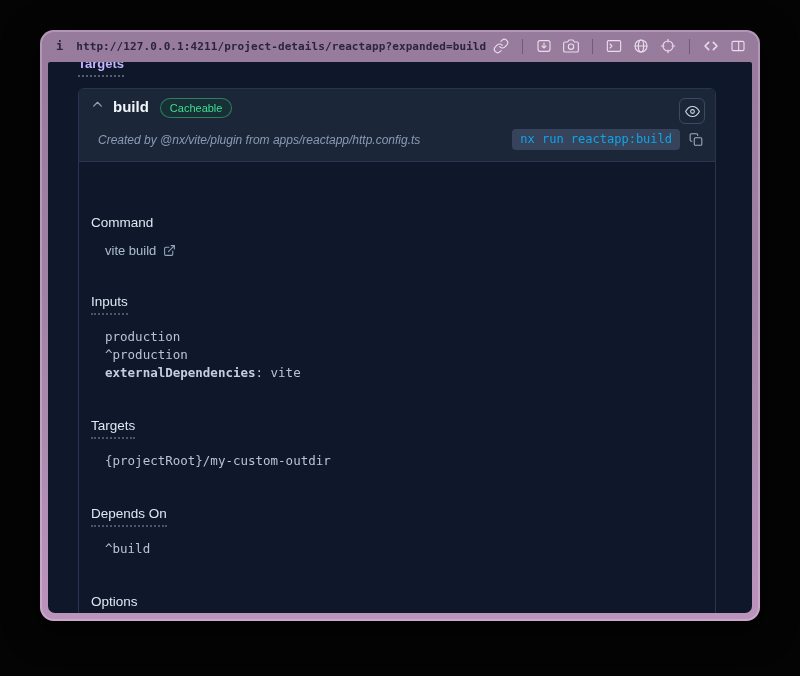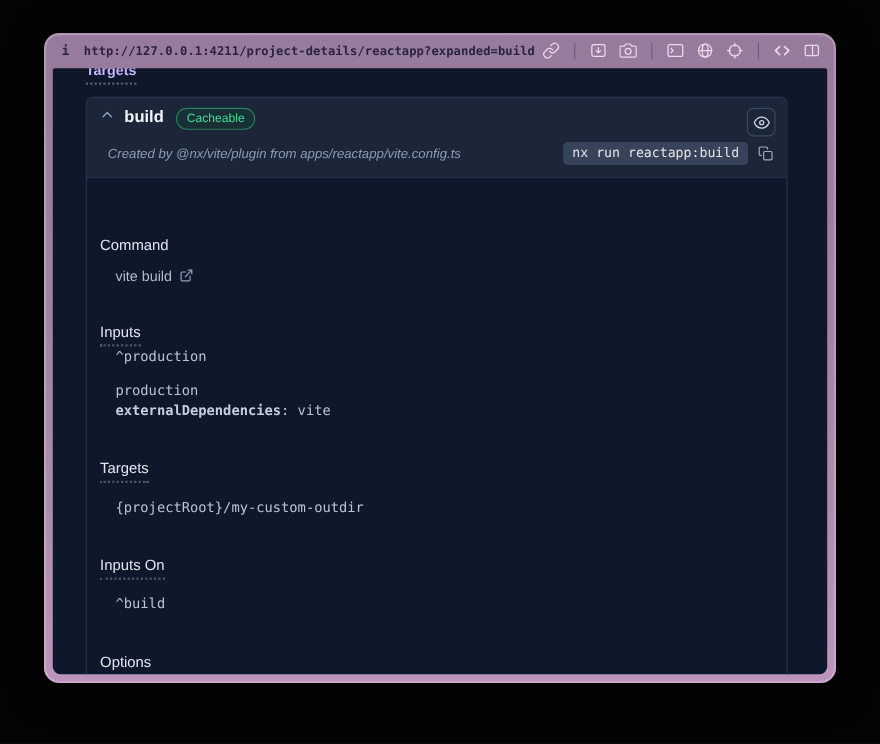--- a/index.html
+++ b/index.html
@@ -126,21 +126,21 @@
     font-size: 12px;
     color: #8b9bb4;
   }
   .run-chip {
     margin-left: auto;
     background: #36435a;
     border-radius: 4px;
     padding: 3px 8px 4px;
     font-family: "DejaVu Sans Mono", monospace;
     font-size: 12px;
-    color: #e5e5e5;
+    color: #0ea5e9;
     white-space: nowrap;
   }
   .copy-icon { margin-left: 9px; width: 14px; height: 15px; cursor: pointer; }
   .copy-icon svg { display:block; width:100%; height:100%; stroke: #9fb0c8; fill:none; stroke-width:1.8; stroke-linecap: round; stroke-linejoin: round; }
 
   .card-body {
     border-top: 1px solid #283450;
     padding: 17px 0 28px;
   }
   .section { margin-bottom: 21px; }
@@ -272,21 +272,21 @@
             <span class="target-name">build</span>
             <span class="badge">Cacheable</span>
             <button class="eye-btn">
               <svg viewBox="0 0 24 24">
                   <path d="M1 12s4-8 11-8 11 8 11 8-4 8-11 8-11-8-11-8z"></path>
                   <circle cx="12" cy="12" r="3"></circle>
                 </svg>
             </button>
           </div>
           <div class="hdr-row2">
-            <span class="created-by">Created by @nx/vite/plugin from apps/reactapp/vite.config.ts</span>
+            <span class="created-by">Created by @nx/vite/plugin from apps/reactapp/http.config.ts</span>
             <span class="run-chip">nx run reactapp:build</span>
             <span class="copy-icon">
               <svg viewBox="0 0 24 24">
                   <rect x="9" y="9" width="13" height="13" rx="2"></rect>
                   <path d="M5 15H4a2 2 0 0 1-2-2V4a2 2 0 0 1 2-2h9a2 2 0 0 1 2 2v1"></path>
                 </svg>
             </span>
           </div>
         </div>
 
@@ -301,32 +301,32 @@
                     <path d="M18 13v6a2 2 0 0 1-2 2H5a2 2 0 0 1-2-2V8a2 2 0 0 1 2-2h6"></path>
                     <polyline points="15 3 21 3 21 9"></polyline>
                     <line x1="10" y1="14" x2="21" y2="3"></line>
                   </svg>
               </span>
             </div>
           </div>
 
           <div class="section">
             <div class="sec-label dotted">Inputs</div>
+            <div class="sec-value">production</div>
             <div class="sec-value" style="margin-top:0">^production</div>
-            <div class="sec-value">production</div>
             <div class="sec-value" style="margin-top:0"><span class="mono-bold">externalDependencies</span><span>: vite</span></div>
           </div>
 
           <div class="section">
             <div class="sec-label dotted">Targets</div>
             <div class="sec-value">{projectRoot}/my-custom-outdir</div>
           </div>
 
           <div class="section">
-            <div class="sec-label dotted">Inputs On</div>
+            <div class="sec-label dotted">Depends On</div>
             <div class="sec-value">^build</div>
           </div>
 
           <div class="section">
             <div class="sec-label dotted">Options</div>
             <div class="options-box">
               <div>{</div>
               
               
             </div>

